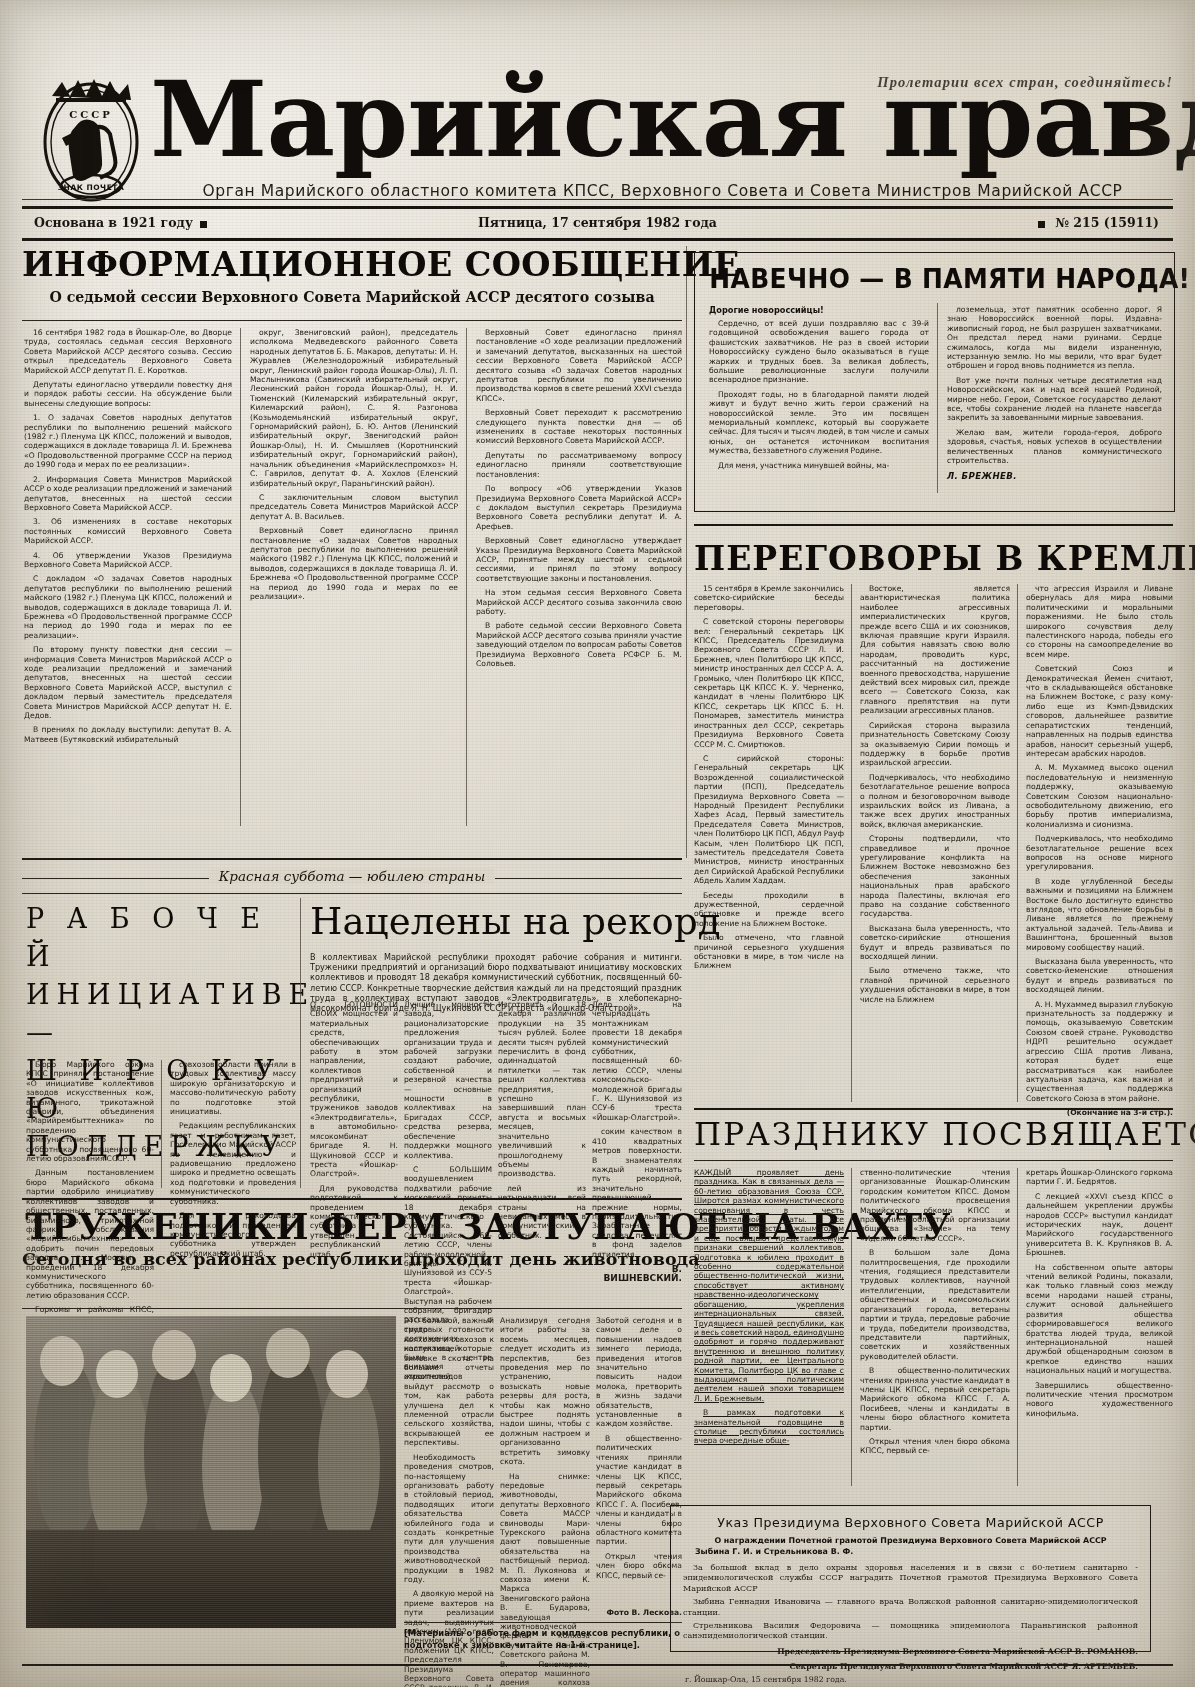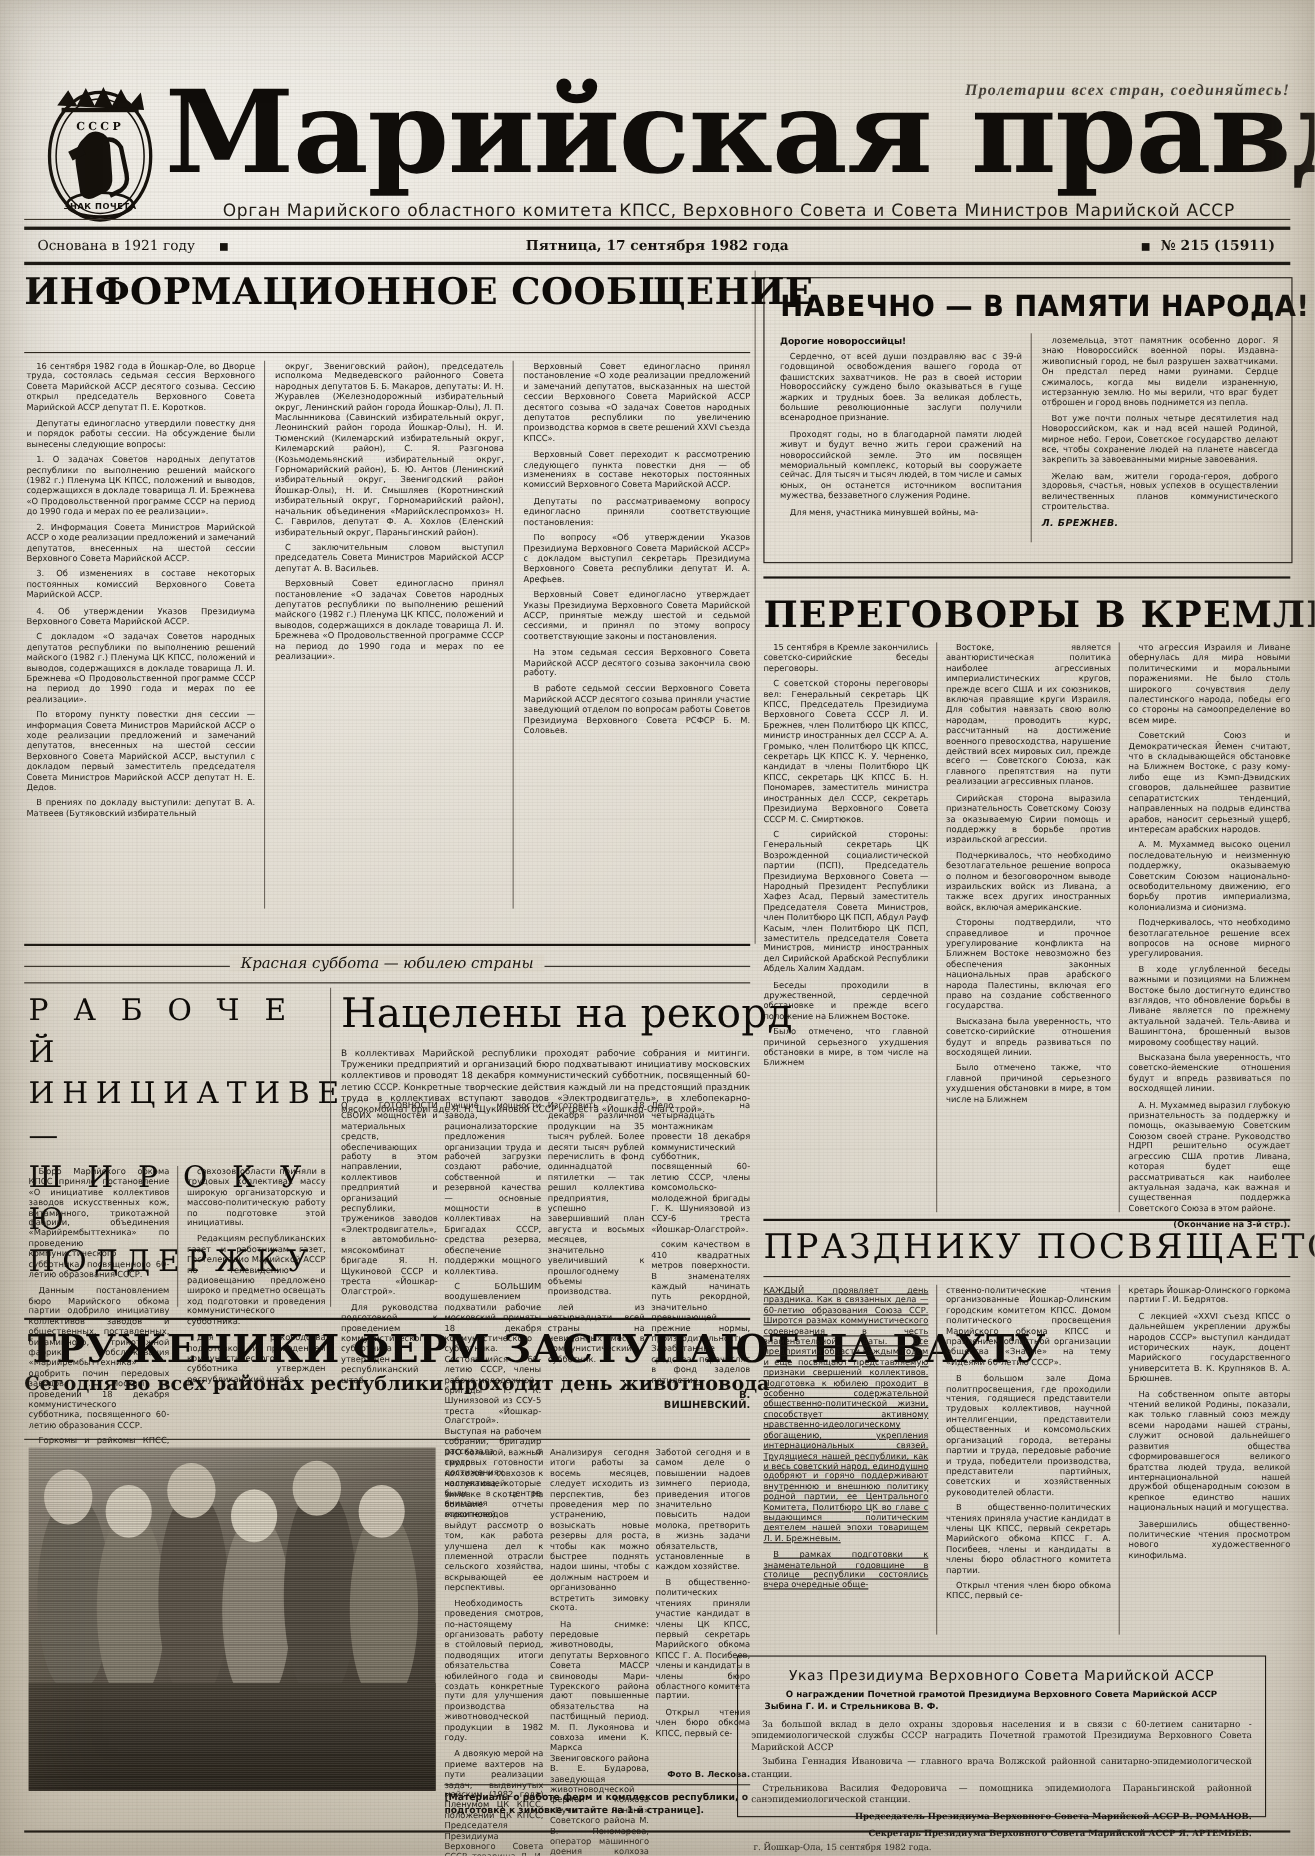--- a/index.html
+++ b/index.html
@@ -54,21 +54,21 @@
     position:absolute;left:150px;top:126px;width:1025px;
     font-family:"DejaVu Sans","Liberation Sans",sans-serif;
     font-size:15.5px;letter-spacing:.6px;color:#211c15;
     text-align:center;white-space:nowrap;
   }
   .rule-thick{position:absolute;left:22px;width:1151px;height:3px;background:#181511;}
   .rule-thin{position:absolute;left:22px;width:1151px;height:1px;background:#3a332a;}
 
   .infoline{position:absolute;left:22px;top:213px;width:1151px;height:24px;
     font-family:"DejaVu Serif","Liberation Serif",serif;font-size:12.5px;color:#17130e;}
-  .infoline .li{position:absolute;left:12px;top:2px;font-weight:normal;}
+  .infoline .li{position:absolute;left:12px;top:2px;font-weight:bold;}
   .infoline .ct{position:absolute;left:0;right:0;top:2px;text-align:center;font-weight:bold;}
   .infoline .ri{position:absolute;right:14px;top:2px;font-weight:bold;}
   .sqL{position:absolute;left:178px;top:8px;width:7px;height:7px;background:#17130e;}
   .sqR{position:absolute;right:128px;top:8px;width:7px;height:7px;background:#17130e;}
 
   
   .col{
     font-family:"DejaVu Sans","Liberation Sans",sans-serif;
     font-size:7.6px;line-height:9.4px;text-align:justify;
     color:#1c1812;
@@ -234,20 +234,21 @@
     <div class="ct">Пятница, 17 сентября 1982 года</div>
     <div class="sqR"></div>
     <div class="ri">№ 215 (15911)</div>
   </div>
 
   <div class="rule-thick" style="top:238px;"></div>
   <div class="vrule" style="left:686px;top:246px;height:612px;"></div>
 
   <div class="blk-info">
     <div class="h-info">ИНФОРМАЦИОННОЕ СООБЩЕНИЕ</div>
+    <div class="h-info-sub">О седьмой сессии Верховного Совета Марийской АССР десятого созыва</div>
   </div>
   <div class="hrule" style="left:22px;top:320px;width:660px;"></div>
 
   <div class="col" style="position:absolute;left:24px;top:328px;width:208px;height:500px;">
     <p>16 сентября 1982 года в Йошкар-Оле, во Дворце труда, состоялась седьмая сессия Верховного Совета Марийской АССР десятого созыва. Сессию открыл председатель Верховного Совета Марийской АССР депутат П. Е. Коротков.</p>
     <p>Депутаты единогласно утвердили повестку дня и порядок работы сессии. На обсуждение были вынесены следующие вопросы:</p>
     <p>1. О задачах Советов народных депутатов республики по выполнению решений майского (1982 г.) Пленума ЦК КПСС, положений и выводов, содержащихся в докладе товарища Л. И. Брежнева «О Продовольственной программе СССР на период до 1990 года и мерах по ее реализации».</p>
     <p>2. Информация Совета Министров Марийской АССР о ходе реализации предложений и замечаний депутатов, внесенных на шестой сессии Верховного Совета Марийской АССР.</p>
     <p>3. Об изменениях в составе некоторых постоянных комиссий Верховного Совета Марийской АССР.</p>
     <p>4. Об утверждении Указов Президиума Верховного Совета Марийской АССР.</p>

